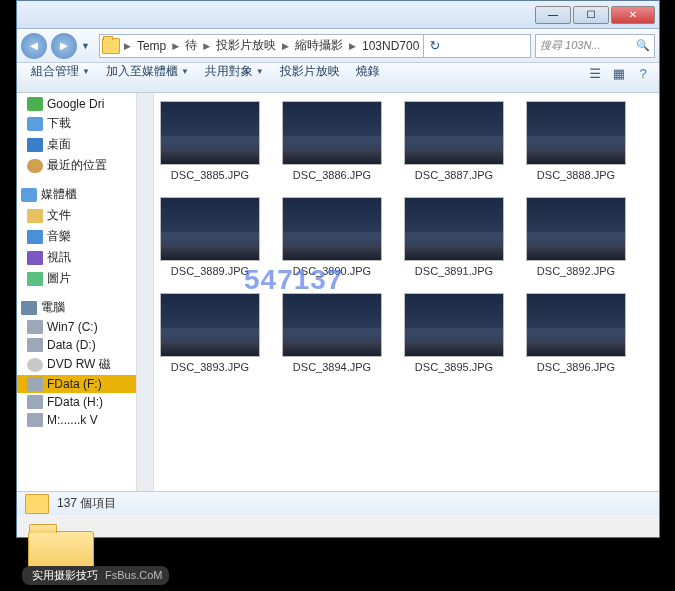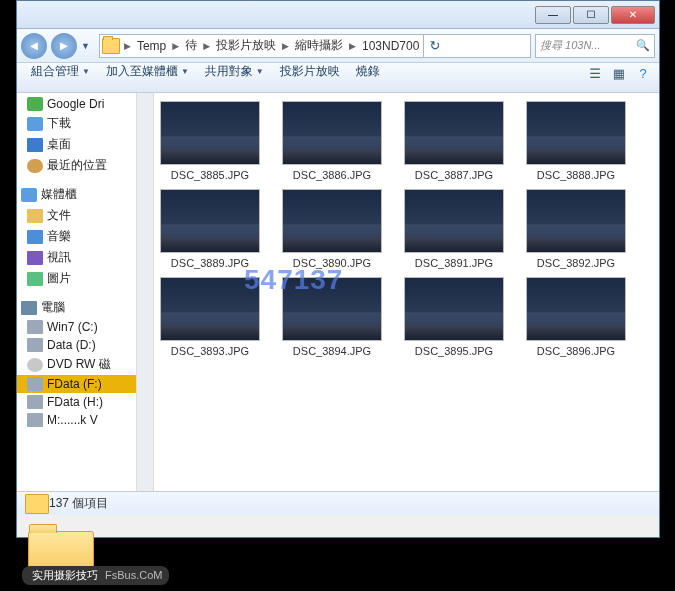--- a/index.html
+++ b/index.html
@@ -48,32 +48,32 @@
     .i-lib{ background:#5a9ee0; border-radius:2px;}
     .i-doc{ background:#e8c060; border-radius:1px;}
     .i-music{ background:#4a90d8; border-radius:1px;}
     .i-video{ background:#7a5ac0; border-radius:1px;}
     .i-pic{ background:#5ac080; border-radius:1px;}
     .i-pc{ background:#6a8aa8; border-radius:1px;}
     .i-hdd{ background:#9aa8b8; border-radius:1px;}
     .i-dvd{ background:#c8c8c8; border-radius:50%;}
 
     .content { flex:1; background:#fff; padding:8px 4px; overflow:hidden; position:relative;}
-    .grid { display:flex; flex-wrap:wrap; gap:8px 18px; align-content:flex-start;}
+    .grid { display:flex; flex-wrap:wrap; gap:16px 18px; align-content:flex-start;}
     .item { width:104px; display:flex; flex-direction:column; align-items:center; font-size:11px; color:#333; text-align:center;}
     .thumb { width:100px; height:64px; border:1px solid #bbb; background:linear-gradient(#1a2a44 0%,#2a3a55 55%,#3a4a66 56%,#2a3650 100%); margin-bottom:4px; position:relative;}
     .thumb::after{ content:""; position:absolute; bottom:0; left:0; right:0; height:14px; background:linear-gradient(#3a4050,#1a2030);}
     .item.video .thumb { width:88px; height:76px; background:linear-gradient(#6aa8e8 0%,#a8cef5 40%,#fff 55%,#8aa8c0 70%,#5a7890 100%); border:none; position:relative;}
     .film { position:absolute; top:0; bottom:0; width:10px; background:#222; }
     .film.l{left:-10px;} .film.r{right:-10px;}
     .film::before{content:"";position:absolute;left:2px;top:3px;bottom:3px;width:6px;background:repeating-linear-gradient(#222 0,#222 4px,#ddd 4px,#ddd 8px);}
     .play { position:absolute; right:2px; bottom:2px; width:18px; height:18px; background:#f5a030; border-radius:50%; display:flex;align-items:center;justify-content:center;color:#fff;font-size:9px;}
     .item.selected { background:#cfe4fb; border:1px solid #7ab0e8; padding:4px 4px 2px; width:112px;}
 
-    .statusbar { height:24px; background:linear-gradient(#f2f7fd,#e4eef9); border-top:1px solid #c0cddc; display:flex; align-items:center; padding:0 8px; font-size:12px; color:#333; }
+    .statusbar { height:24px; background:linear-gradient(#f2f7fd,#e4eef9); border-top:1px solid #c0cddc; display:flex; align-items:center; padding:0 8px; font-size:12px; color:#333; gap:8px;}
     .stat-folder { width:24px; height:20px; background:#ffd86b; border:1px solid #d8a030; border-radius:1px;}
 
     .big-folder { position:absolute; left:28px; bottom:8px; width:66px; height:52px; }
     .big-folder .f { width:100%; height:100%; background:linear-gradient(#ffe7a0,#f5c450); border:1px solid #d8a030; border-radius:3px; position:relative;}
     .big-folder .f::before{content:"";position:absolute;top:-8px;left:0;width:26px;height:8px;background:linear-gradient(#ffe7a0,#f5d070);border:1px solid #d8a030;border-bottom:none;border-radius:2px 2px 0 0;}
 
     .watermark { position:absolute; left:244px; top:264px; font-size:28px; font-weight:bold; color:#5a7fe8; opacity:0.7; letter-spacing:1px;}
     .footer-wm { position:absolute; left:22px; bottom:6px; background:#333; color:#fff; font-size:11px; padding:2px 6px; border-radius:8px;}
     .footer-wm span{color:#bbb; margin-left:4px;}
   </style>

